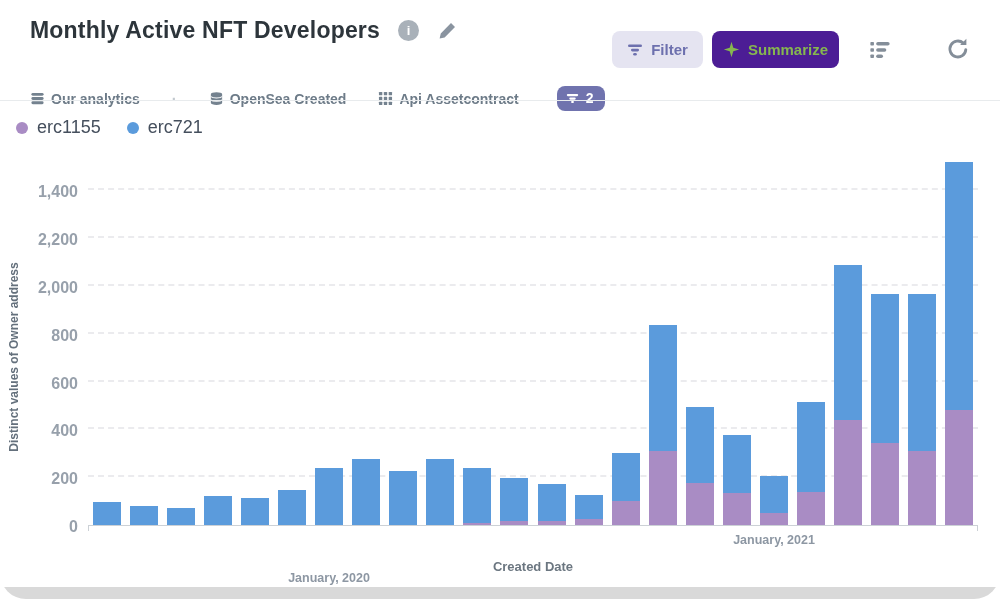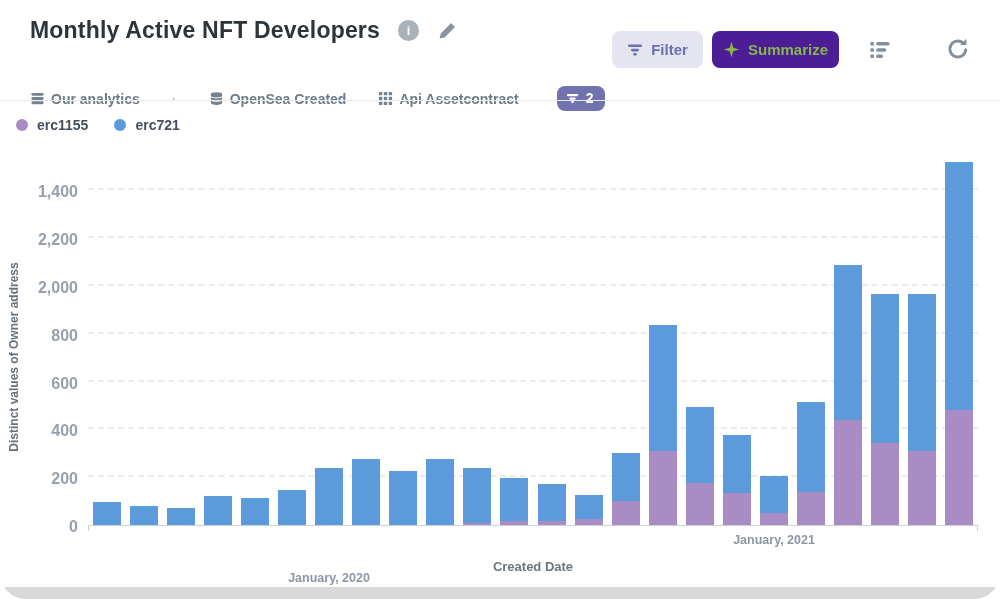--- a/index.html
+++ b/index.html
@@ -25,21 +25,21 @@
   .btn { position:absolute; height:37px; border:none; border-radius:8px; display:flex; align-items:center;
     justify-content:center; gap:8px; font-family:inherit; font-size:15px; font-weight:700; cursor:pointer; }
   .btn-filter { left:612px; width:91px; background:#e5e4f1; color:#6d70ae; }
   .btn-summarize { left:712px; width:127px; background:#4c1d95; color:#86b74f; }
   .action-icon { position:absolute; background:none; border:none; color:#848e99; cursor:pointer; }
   .list-ic { left:869px; top:8px; }
   .refresh-ic { left:946px; top:6px; }
   .divider { position:absolute; left:0; top:100px; width:1000px; height:1px; background:#e8ebed; }
   
   .legend { position:absolute; left:16px; top:117px; display:flex; align-items:center; gap:26px; }
-  .legend-item { display:flex; align-items:center; gap:9px; font-size:14px; font-weight:700; color:#454f5d; cursor:pointer; }
+  .legend-item { display:flex; align-items:center; gap:9px; font-size:18px; font-weight:400; color:#454f5d; cursor:pointer; }
   .legend-swatch { width:12px; height:12px; border-radius:50%; }
   
   .ylabel { position:absolute; left:14px; top:357px; transform:translate(-50%,-50%) rotate(-90deg);
     transform-origin:center; font-size:12px; font-weight:700; color:#64707c; white-space:nowrap; }
   .ytick-layer { position:absolute; left:0; top:150px; width:78px; height:376px; }
   .ytick { position:absolute; right:0; width:78px; text-align:right; font-size:16px; font-weight:700; color:#97a0ab; }
   .plot { position:absolute; left:88px; top:150px; width:890px; height:376px; border-bottom:1px solid #ccd1d6; }
   .gridline { position:absolute; left:0; width:100%; height:0; border-top:2px dashed #ebebee; }
   .bar { position:absolute; bottom:0; width:28px; display:flex; flex-direction:column; justify-content:flex-end; cursor:pointer; }
   .seg { width:100%; }

